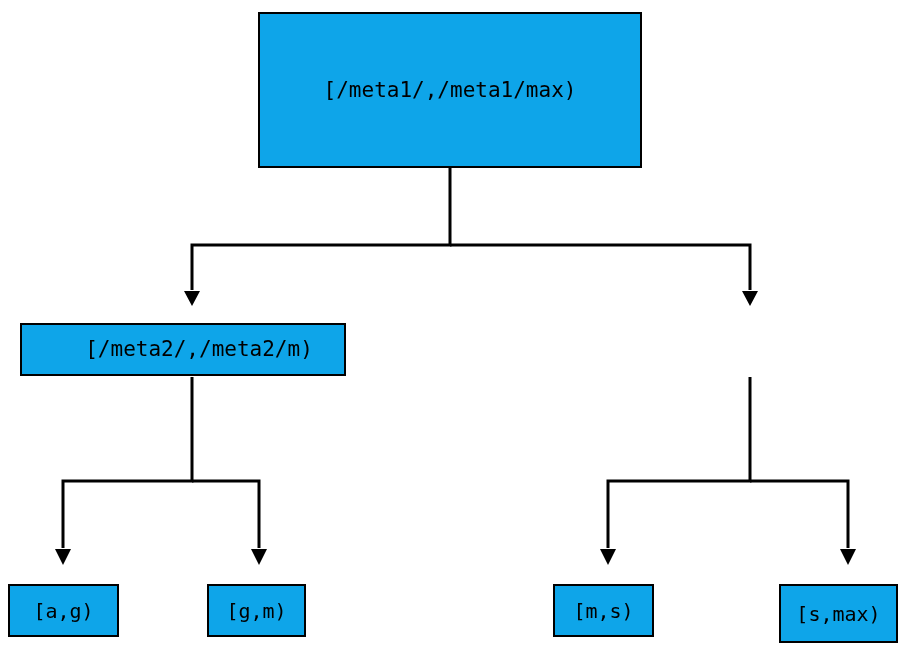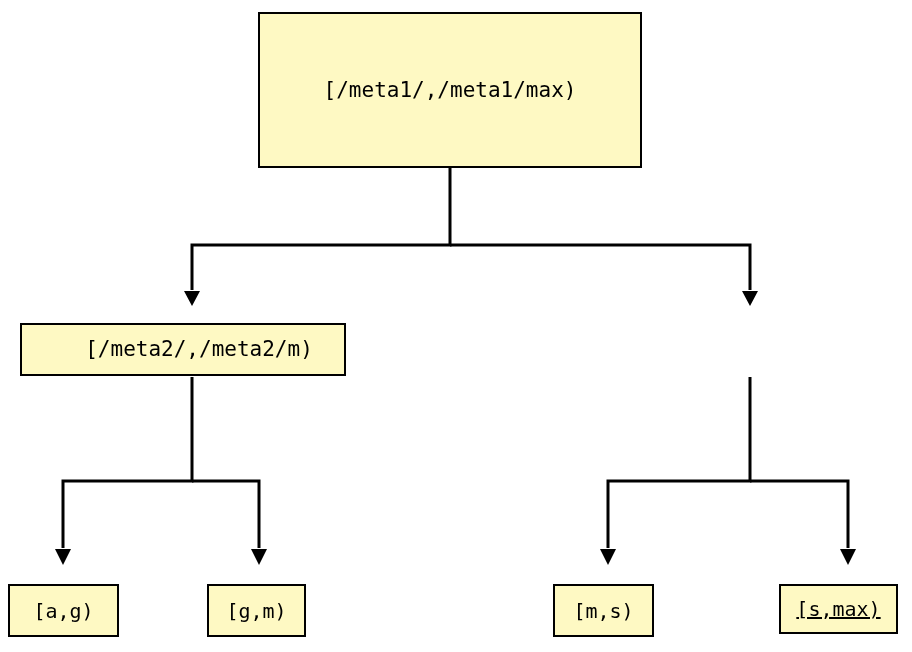--- a/index.html
+++ b/index.html
@@ -22,21 +22,21 @@
     position: absolute;
     left: 0;
     top: 0;
     width: 912px;
     height: 652px;
     pointer-events: none;
   }
   .node {
     position: absolute;
     box-sizing: border-box;
-    background: #fef9c3;
+    background: #0ea5e9;
     border: 2px solid #000000;
     display: flex;
     align-items: center;
     justify-content: center;
     color: #000000;
     white-space: pre;
     letter-spacing: 0px;
   }
   .node-label {
     display: block;
@@ -96,17 +96,17 @@
   </div>
 
   <div class="node leaf-node" style="left:553px; top:584px; width:101px; height:53px;">
     <span class="node-label">[m,s)</span>
   </div>
 
   <div class="node leaf-node" style="left:207px; top:584px; width:99px; height:53px;">
     <span class="node-label">[g,m)</span>
   </div>
 
-  <div class="node leaf-node" style="left:779px; top:584px; width:119px; height:50px;text-decoration:underline;">
+  <div class="node leaf-node" style="left:779px; top:584px; width:119px; height:59px;">
     <span class="node-label">[s,max)</span>
   </div>
 
 </div>
 
 </body></html>

